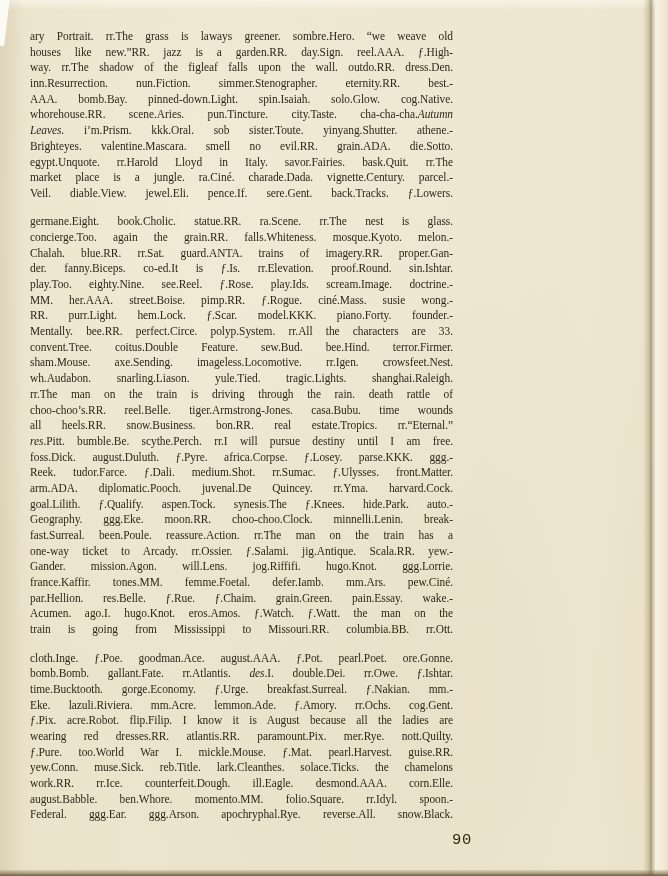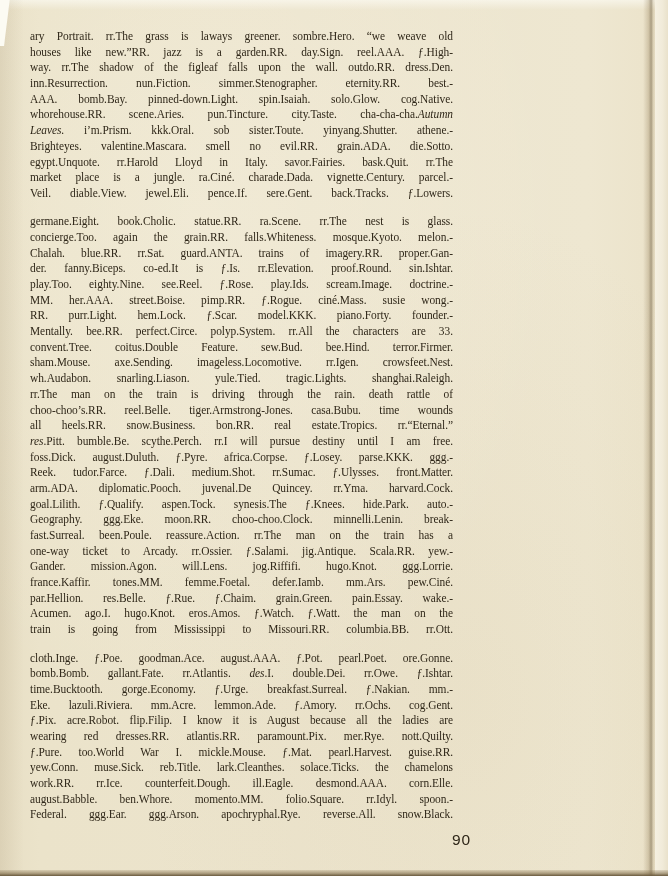--- a/index.html
+++ b/index.html
@@ -66,21 +66,21 @@
     overflow: hidden;
     text-align: justify;
     text-align-last: justify;
     hyphens: none;
     word-break: normal;
   }
   .line i { font-style: italic; }
   .page-number {
     position: absolute;
     left: 452px; top: 831px;
-    font-family: Liberation Sans, sans-serif;
+    font-family: Liberation Mono, monospace;
     font-size: 15.5px;
     font-weight: 400;
     letter-spacing: 0.8px;
     color: var(--ink, #352c1c);
   }
 </style>
 </head>
 <body style="--ink: #2f2719;">
 
 <div class="sheet"></div>

